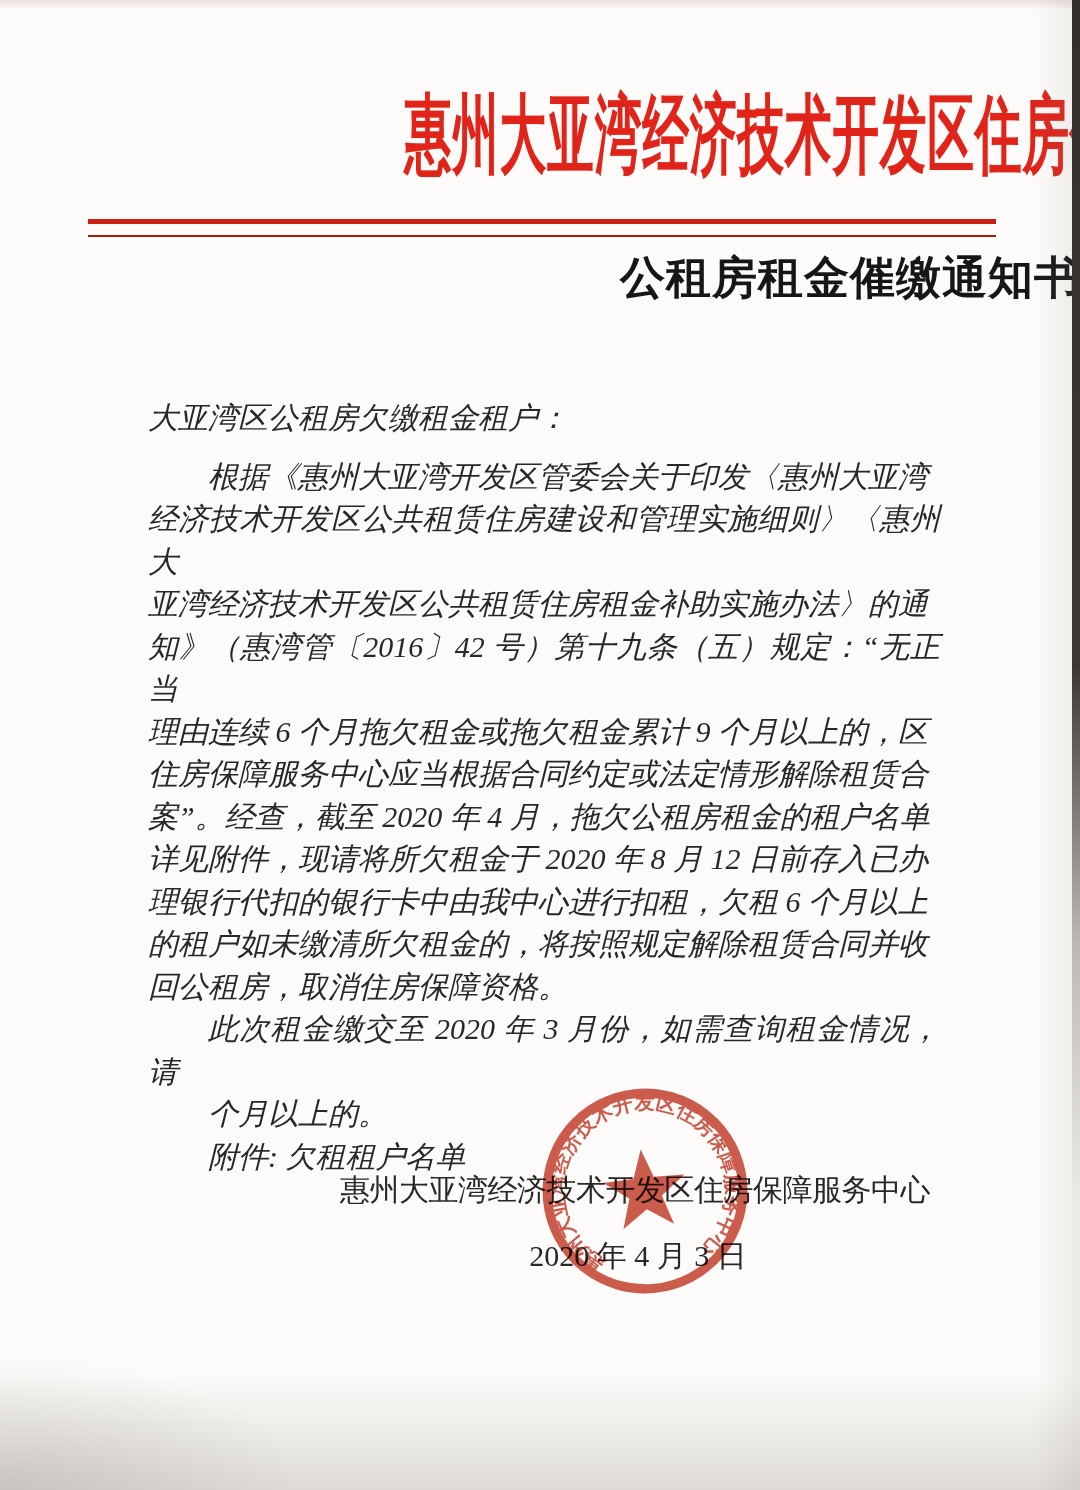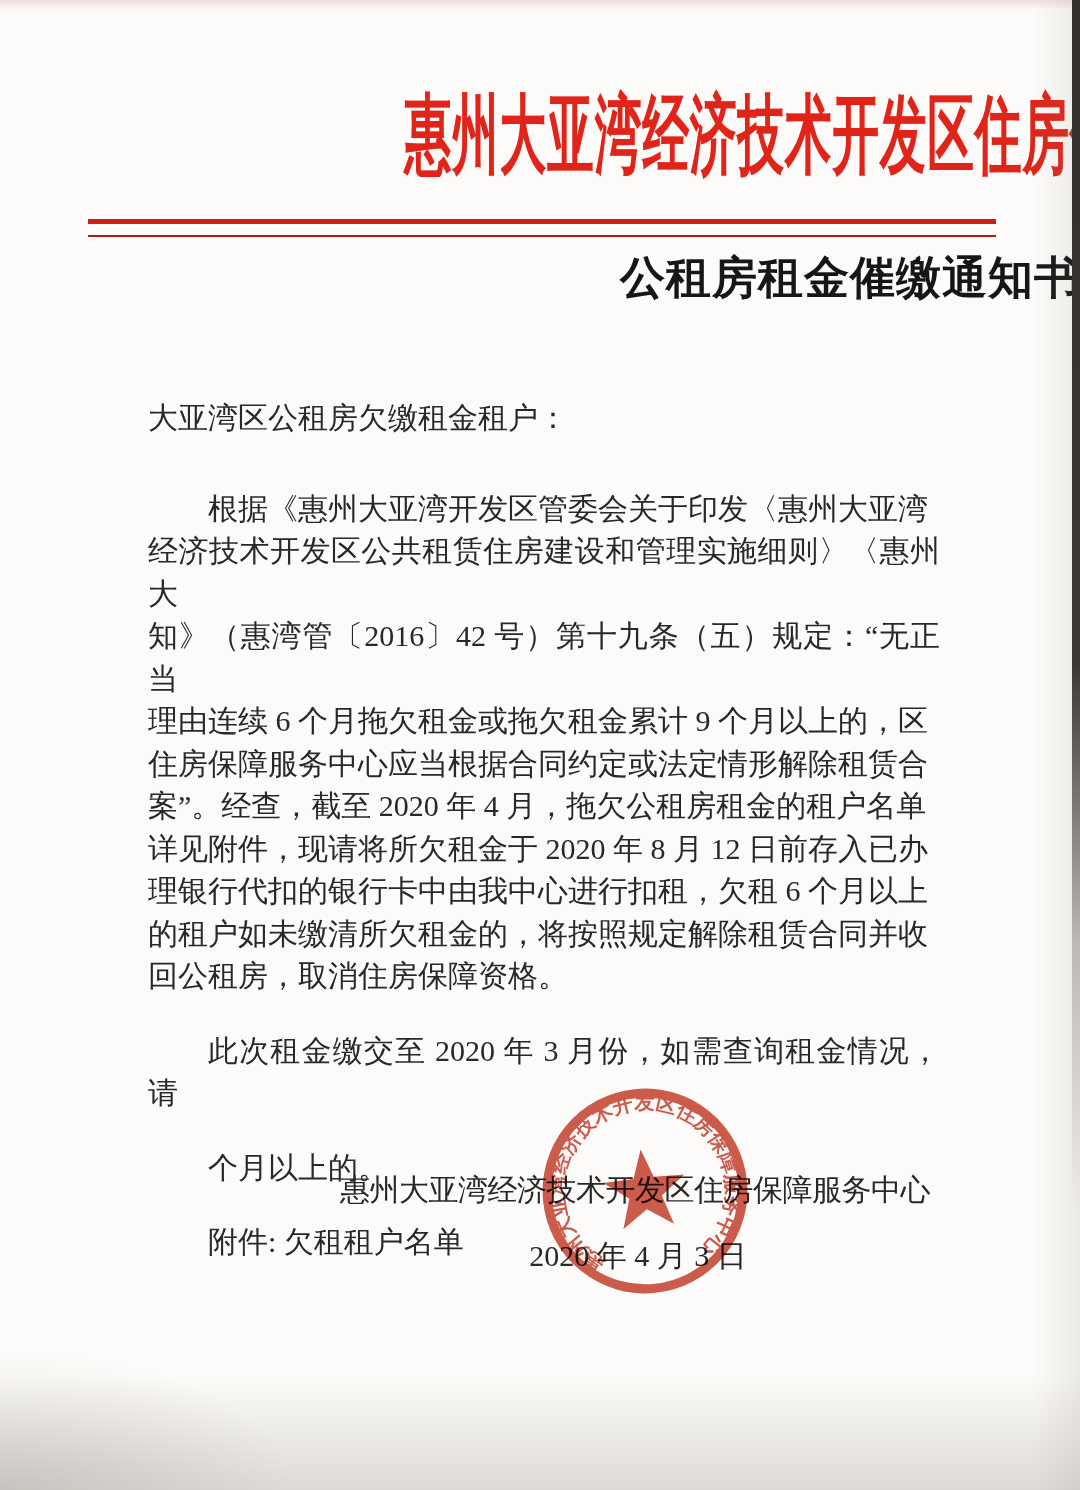--- a/index.html
+++ b/index.html
@@ -33,22 +33,22 @@
     text-align:right;
     font-size:45px;font-weight:bold;color:#161616;
     letter-spacing:1px;
   }
   
   .body-block{
     position:absolute;top:397px;left:148px;width:792px;
     font-size:30px;line-height:42.5px;color:#282828;
     text-align:justify;text-justify:inter-character;
   }
-  .line{min-height:42.5px;}
-  .indent{text-indent:2em;margin-top:32px;}
+  .line{min-height:42.5px;font-style:italic;}
+  .indent{text-indent:2em;}
   .para-gap{height:16px;}
   
   .sign-org{
     position:absolute;top:1170px;left:340px;width:596px;
     font-size:30px;color:#282828;letter-spacing:-0.5px;
     white-space:nowrap;
   }
   .sign-date{
     position:absolute;top:1236px;left:340px;width:596px;
     font-size:30px;color:#282828;text-align:center;
@@ -104,20 +104,21 @@
   <div class="rule rule-thin"></div>
 
   <div class="doc-title">公租房租金催缴通知书</div>
 
   <div class="body-block">
     <div class="line">大亚湾区公租房欠缴租金租户：</div>
     <div class="para-gap"></div>
 
     <div class="line indent">根据《惠州大亚湾开发区管委会关于印发〈惠州大亚湾</div>
     <div class="line">经济技术开发区公共租赁住房建设和管理实施细则〉〈惠州大</div>
+    <div class="line">亚湾经济技术开发区公共租赁住房租金补助实施办法〉的通</div>
     <div class="line">知》（惠湾管〔2016〕42 号）第十九条（五）规定：“无正当</div>
     <div class="line">理由连续 6 个月拖欠租金或拖欠租金累计 9 个月以上的，区</div>
     <div class="line">住房保障服务中心应当根据合同约定或法定情形解除租赁合</div>
     <div class="line">案”。经查，截至 2020 年 4 月，拖欠公租房租金的租户名单</div>
     <div class="line">详见附件，现请将所欠租金于 2020 年 8 月 12 日前存入已办</div>
     <div class="line">理银行代扣的银行卡中由我中心进行扣租，欠租 6 个月以上</div>
     <div class="line">的租户如未缴清所欠租金的，将按照规定解除租赁合同并收</div>
     <div class="line">回公租房，取消住房保障资格。</div>
 
     <div class="line indent">此次租金缴交至 2020 年 3 月份，如需查询租金情况，请</div>

